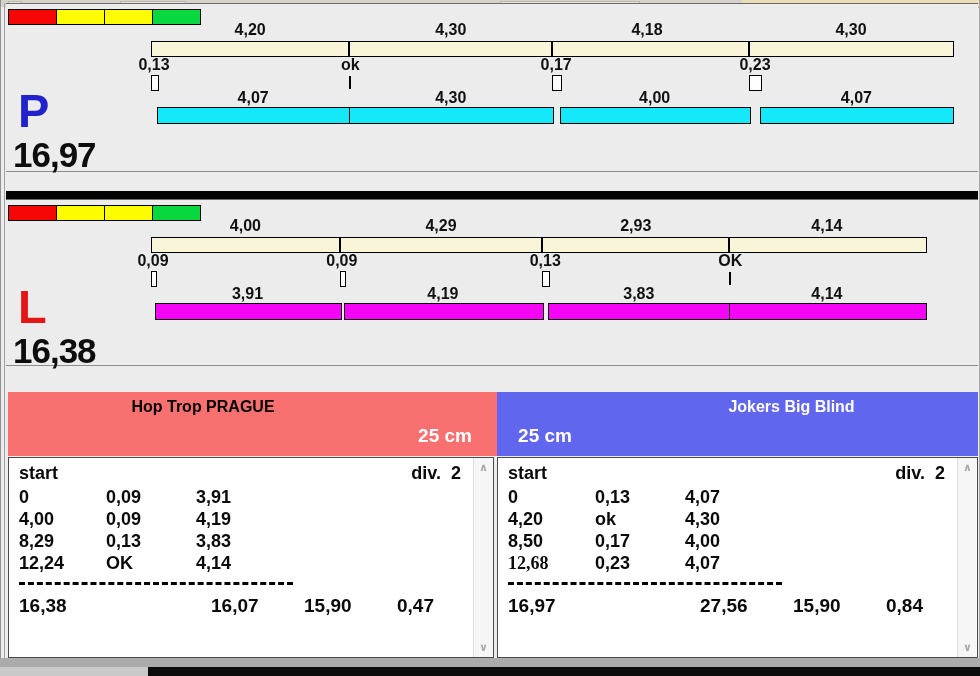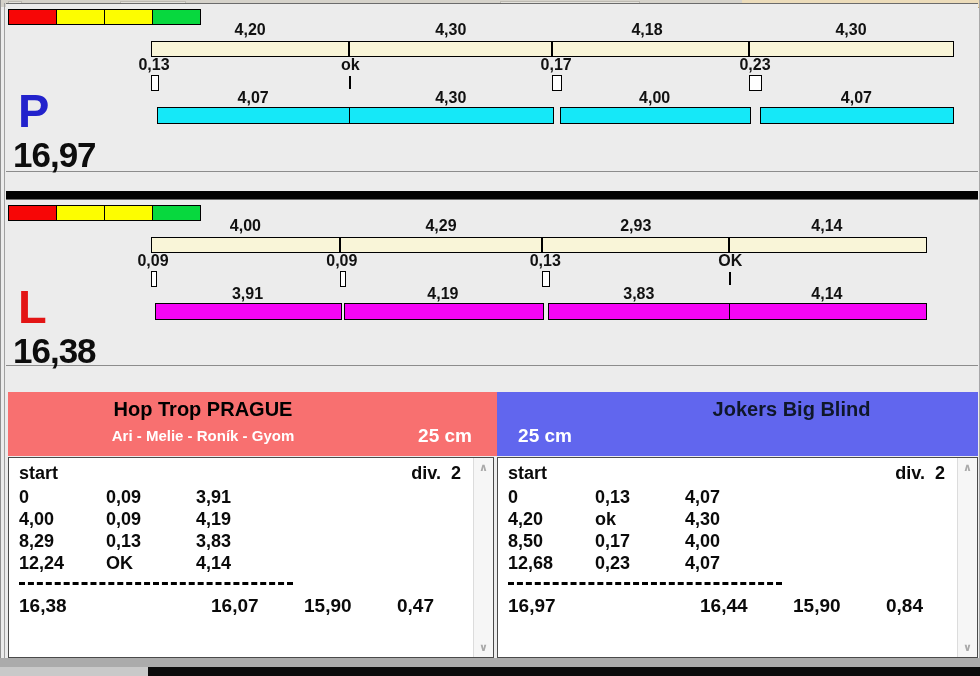--- a/index.html
+++ b/index.html
@@ -28,21 +28,21 @@
   .ok-tick{position:absolute;top:72px;height:13px;width:2px;background:#000;}
   .dog-label{top:86px;}
   .dog-seg{position:absolute;top:103px;height:15px;border:1px solid #000;}
   .lane-letter{position:absolute;left:12px;top:83px;font-size:47px;line-height:1;font-weight:bold;}
   .lane-total{position:absolute;left:7px;top:133px;font-size:35px;line-height:1;font-weight:bold;color:#0d0d0d;letter-spacing:-1px;}
   .lane-divider{position:absolute;left:6px;top:191px;right:2px;height:8px;background:#000;}
 
   
   .team-header{position:absolute;top:392px;height:64px;}
   .team-center{position:absolute;top:0;height:64px;}
-  .team-name{position:absolute;top:6px;left:0;right:0;text-align:center;font-size:20px;font-weight:bold;white-space:nowrap;}
+  .team-name{position:absolute;top:6px;left:0;right:0;text-align:center;font-size:16px;font-weight:bold;white-space:nowrap;}
   .team-members{position:absolute;top:35px;left:0;right:0;text-align:center;font-size:15px;font-weight:bold;color:#fff;white-space:nowrap;}
   .jump-height{position:absolute;top:33px;font-size:19px;font-weight:bold;color:#fff;text-align:center;white-space:nowrap;}
   .datetime-box{position:absolute;left:398px;top:389px;width:207px;height:34px;background:#fff;
                 border:1px solid #a8a8a8;z-index:5;text-align:center;line-height:33px;
                 font-size:20px;color:#000;white-space:nowrap;}
 
   .result-table{position:absolute;top:457px;height:201px;background:#fff;border:1px solid #4a4a4a;box-sizing:border-box;}
   .t-cell{position:absolute;font-size:18px;font-weight:bold;color:#0a0a0a;white-space:pre;line-height:20px;}
   .t-total{font-size:19px;}
   .t-dash{position:absolute;left:10px;top:124px;width:274px;height:0;border-top:3px dashed #000;}
@@ -140,28 +140,27 @@
       <div class="bar-label dog-label" style="left: 436.932px;">4,19</div>
       <div class="dog-seg" style="left: 542.424px; width: 180.776px; background: rgb(245, 5, 245);"></div>
       <div class="bar-label dog-label" style="left: 632.812px;">3,83</div>
       <div class="dog-seg" style="left: 723.2px; width: 195.408px; background: rgb(245, 5, 245);"></div>
       <div class="bar-label dog-label" style="left: 820.904px;">4,14</div>
     </div>
 
   <div class="team-header" id="team-0" style="left: 8px; width: 489px; background: rgb(248, 112, 112);">
     <div class="team-center" style="left:0;width:390px;">
       <div class="team-name" style="color: rgb(0, 0, 0);">Hop Trop PRAGUE</div>
-      <div class="team-members">Ari - Melie - Roník - Gyom</div>
     </div>
     <div class="jump-height" style="left:400px;width:74px;">25 cm</div>
   </div>
 
   <div class="team-header" id="team-1" style="left: 497px; width: 481px; background: rgb(97, 102, 238);">
     <div class="team-center" style="left:108px;width:373px;">
-      <div class="team-name" style="color: #0f172a;">Jokers Big Blind</div>
+      <div class="team-name" style="color: #ffffff;">Jokers Big Blind</div>
     </div>
     <div class="jump-height" style="left:18px;width:60px;">25 cm</div>
   </div>
 
 
   <div class="result-table" id="table-0" style="left:8px;width:486px;">
       <div class="t-cell" style="left: 10px; top: 5px;">start</div>
       <div class="t-cell" style="right: 32px; top: 5px;">div.  2</div>
       <div class="t-cell" style="left: 10px; top: 29px;">0</div>
       <div class="t-cell" style="left: 97px; top: 29px;">0,09</div>
@@ -190,26 +189,26 @@
       <div class="t-cell" style="right: 32px; top: 5px;">div.  2</div>
       <div class="t-cell" style="left: 10px; top: 29px;">0</div>
       <div class="t-cell" style="left: 97px; top: 29px;">0,13</div>
       <div class="t-cell" style="left: 187px; top: 29px;">4,07</div>
       <div class="t-cell" style="left: 10px; top: 51px;">4,20</div>
       <div class="t-cell" style="left: 97px; top: 51px;">ok</div>
       <div class="t-cell" style="left: 187px; top: 51px;">4,30</div>
       <div class="t-cell" style="left: 10px; top: 73px;">8,50</div>
       <div class="t-cell" style="left: 97px; top: 73px;">0,17</div>
       <div class="t-cell" style="left: 187px; top: 73px;">4,00</div>
-      <div class="t-cell" style="left: 10px; top: 95px;">12,68</div>
+      <div class="t-cell" style="left: 10px; top: 95px; font-family: Liberation Serif, serif;">12,68</div>
       <div class="t-cell" style="left: 97px; top: 95px;">0,23</div>
       <div class="t-cell" style="left: 187px; top: 95px;">4,07</div>
       <div class="t-dash"></div>
       <div class="t-cell t-total" style="left: 10px; top: 138px;">16,97</div>
-      <div class="t-cell t-total" style="left: 202px; top: 138px;">16,44</div>
+      <div class="t-cell t-total" style="left: 202px; top: 138px;">27,56</div>
       <div class="t-cell t-total" style="left: 295px; top: 138px;">15,90</div>
       <div class="t-cell t-total" style="left: 388px; top: 138px;">0,84</div>
       <div class="vscroll">
         <div class="chev up">∧</div>
         <div class="chev down">∨</div>
       </div>
     </div>
 
   <div class="bottom-strip">
     <div class="thumb"></div>

